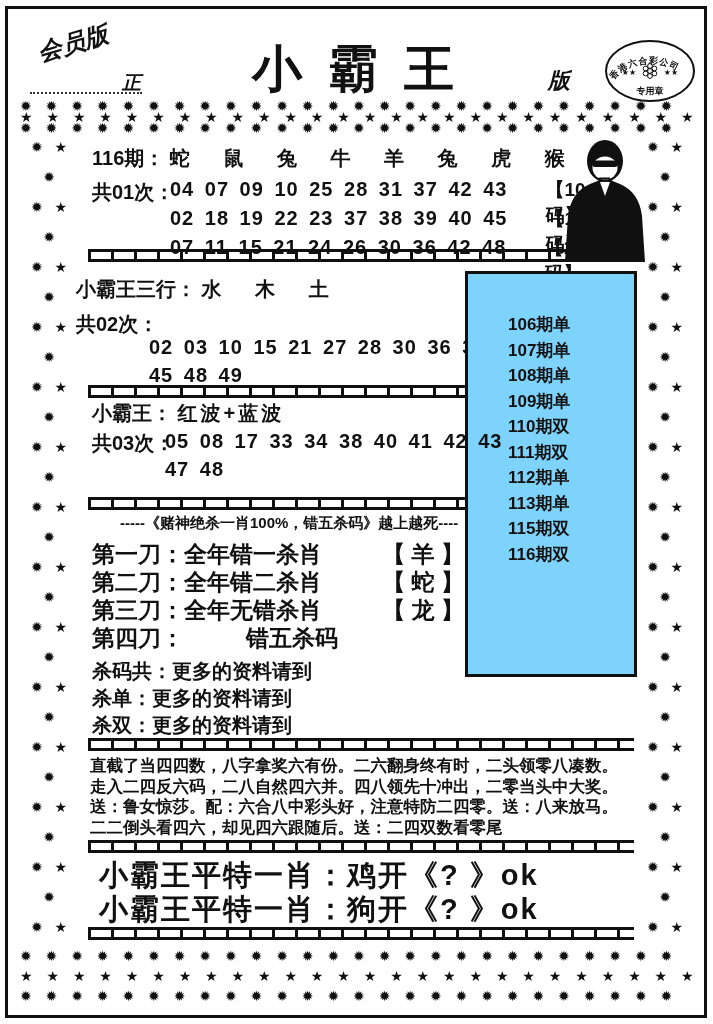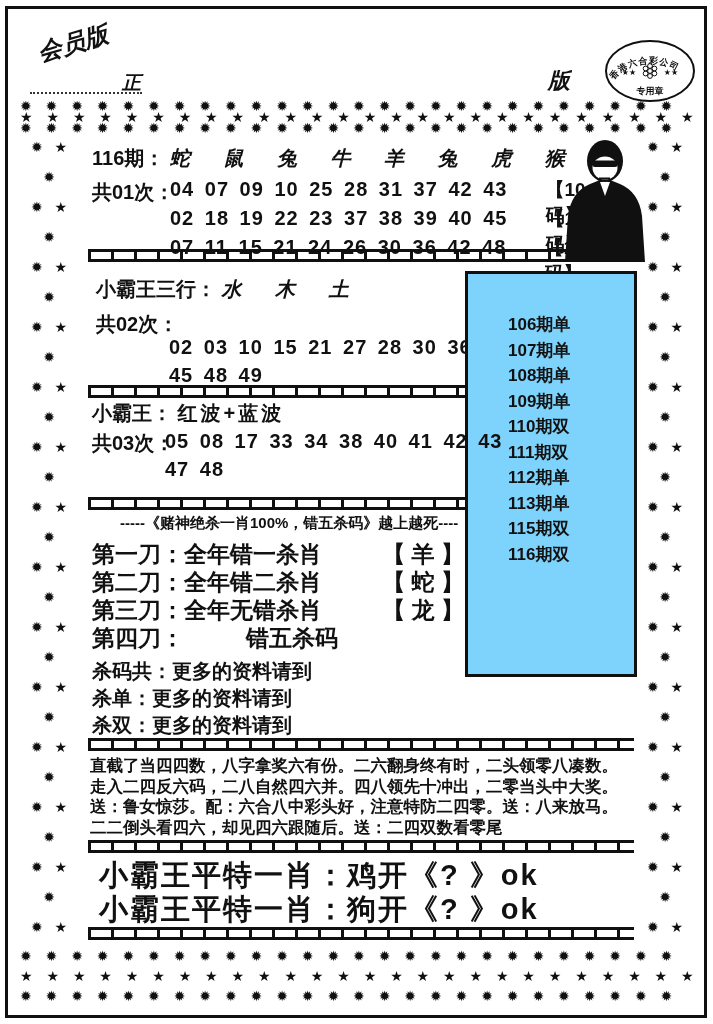--- a/index.html
+++ b/index.html
@@ -27,21 +27,21 @@
 
   
   .member{font-family:"DejaVu Serif","Liberation Serif",serif; font-style:italic; font-weight:bold; font-size:24px; transform:rotate(-16deg); transform-origin:left top;}
   .member-dots{border-bottom:2px dotted #333; width:112px; height:0;}
   .member-mark{font-family:"DejaVu Serif","Liberation Serif",serif; font-style:italic; font-size:19px; font-weight:bold;}
   .main-title{font-size:50px; font-weight:bold; letter-spacing:26px; white-space:nowrap;}
   .edition{font-family:"DejaVu Serif","Liberation Serif",serif; font-style:italic; font-weight:bold; font-size:22px;}
 
   
   .h-line{font-size:20px; font-weight:bold; white-space:nowrap;}
-  .spread{letter-spacing:14px;font-style:italic;}
+  .spread{letter-spacing:14px;}
   .nums{font-size:20px; font-weight:bold; word-spacing:4px; letter-spacing:1px; white-space:nowrap;}
   .num-row{display:flex; align-items:baseline; height:29px;gap:28px;}
   .num-tag{font-size:19px; font-weight:bold; margin-left:10px; letter-spacing:0;}
 
   
   #history-panel{border:3px solid #101010; background:#7dd3fc;}
   #history-panel .items{padding:38px 0 0 40px;}
   #history-panel .item{font-size:17px; font-weight:bold; line-height:25.5px; white-space:nowrap;}
 
   
@@ -126,20 +126,21 @@
 ✹ ★ ✹
 ✹ ★ ✹
 ✹ ★ ✹
 ✹ ★ ✹
 ✹ ★ ✹</div>
 
   <div class="member abs" style="left:34px; top:38px;">会员版</div>
   <div class="member-dots abs" style="left:30px; top:92px;"></div>
   <span class="member-mark abs" style="left:122px; top:70px;">正</span>
 
+  <div class="main-title abs" style="left:252px; top:36px;">小霸王</div>
 
   <div class="edition abs" style="left:548px; top:66px;">版</div>
 
   <svg class="abs" style="left:602px; top:36px;" width="96" height="70" viewBox="0 0 96 70">
     <ellipse cx="48" cy="35" rx="44" ry="30" fill="none" stroke="#101010" stroke-width="2"></ellipse>
     <path id="stamp-arc" d="M 11 46 A 39 27 0 0 1 85 46" fill="none"></path>
     <text font-size="9" letter-spacing="1"><textPath href="#stamp-arc" startOffset="2">香港六合彩公司</textPath></text>
     <text x="27" y="39" text-anchor="middle" font-size="8">★★</text>
     <text x="69" y="39" text-anchor="middle" font-size="8">★★</text>
     <g stroke="#101010" stroke-width="1" fill="none">
@@ -180,21 +181,21 @@
 
   <svg class="abs" style="left:552px; top:136px;" width="106" height="126" viewBox="0 0 106 126">
     <ellipse cx="53" cy="25" rx="18" ry="21" fill="#101010"></ellipse>
     <ellipse cx="53" cy="32" rx="12.5" ry="11.5" fill="#fff"></ellipse>
     <rect x="40.5" y="24.5" width="25" height="6.5" rx="2.5" fill="#101010"></rect>
     <rect x="47" y="41.5" width="11" height="2" fill="#101010"></rect>
     <path d="M13 126 L16 80 Q19 56 38 48 L48 44 L53 47 L58 44 L68 48 Q87 56 90 80 L93 126 Z" fill="#101010"></path>
     <path d="M48 46 L53 60 L58 46 Z" fill="#fff"></path>
   </svg>
 
-  <div class="abs" style="left:96px; top:276px;">
+  <div class="abs" style="left:76px; top:276px;">
     <div class="h-line">
       <span>小霸王三行：</span>
       <span class="spread">水 木 土</span>
     </div>
     <div class="h-line" style="margin-top:8px;">共02次：</div>
     <div class="nums abs" style="left:73px; top:60px;">02 03 10 15 21 27 28 30 36 37</div>
     <div class="nums abs" style="left:73px; top:88px;">45 48 49</div>
   </div>
 
   <div id="history-panel" class="abs" style="left:465px; top:271px; width:166px; height:400px;">

